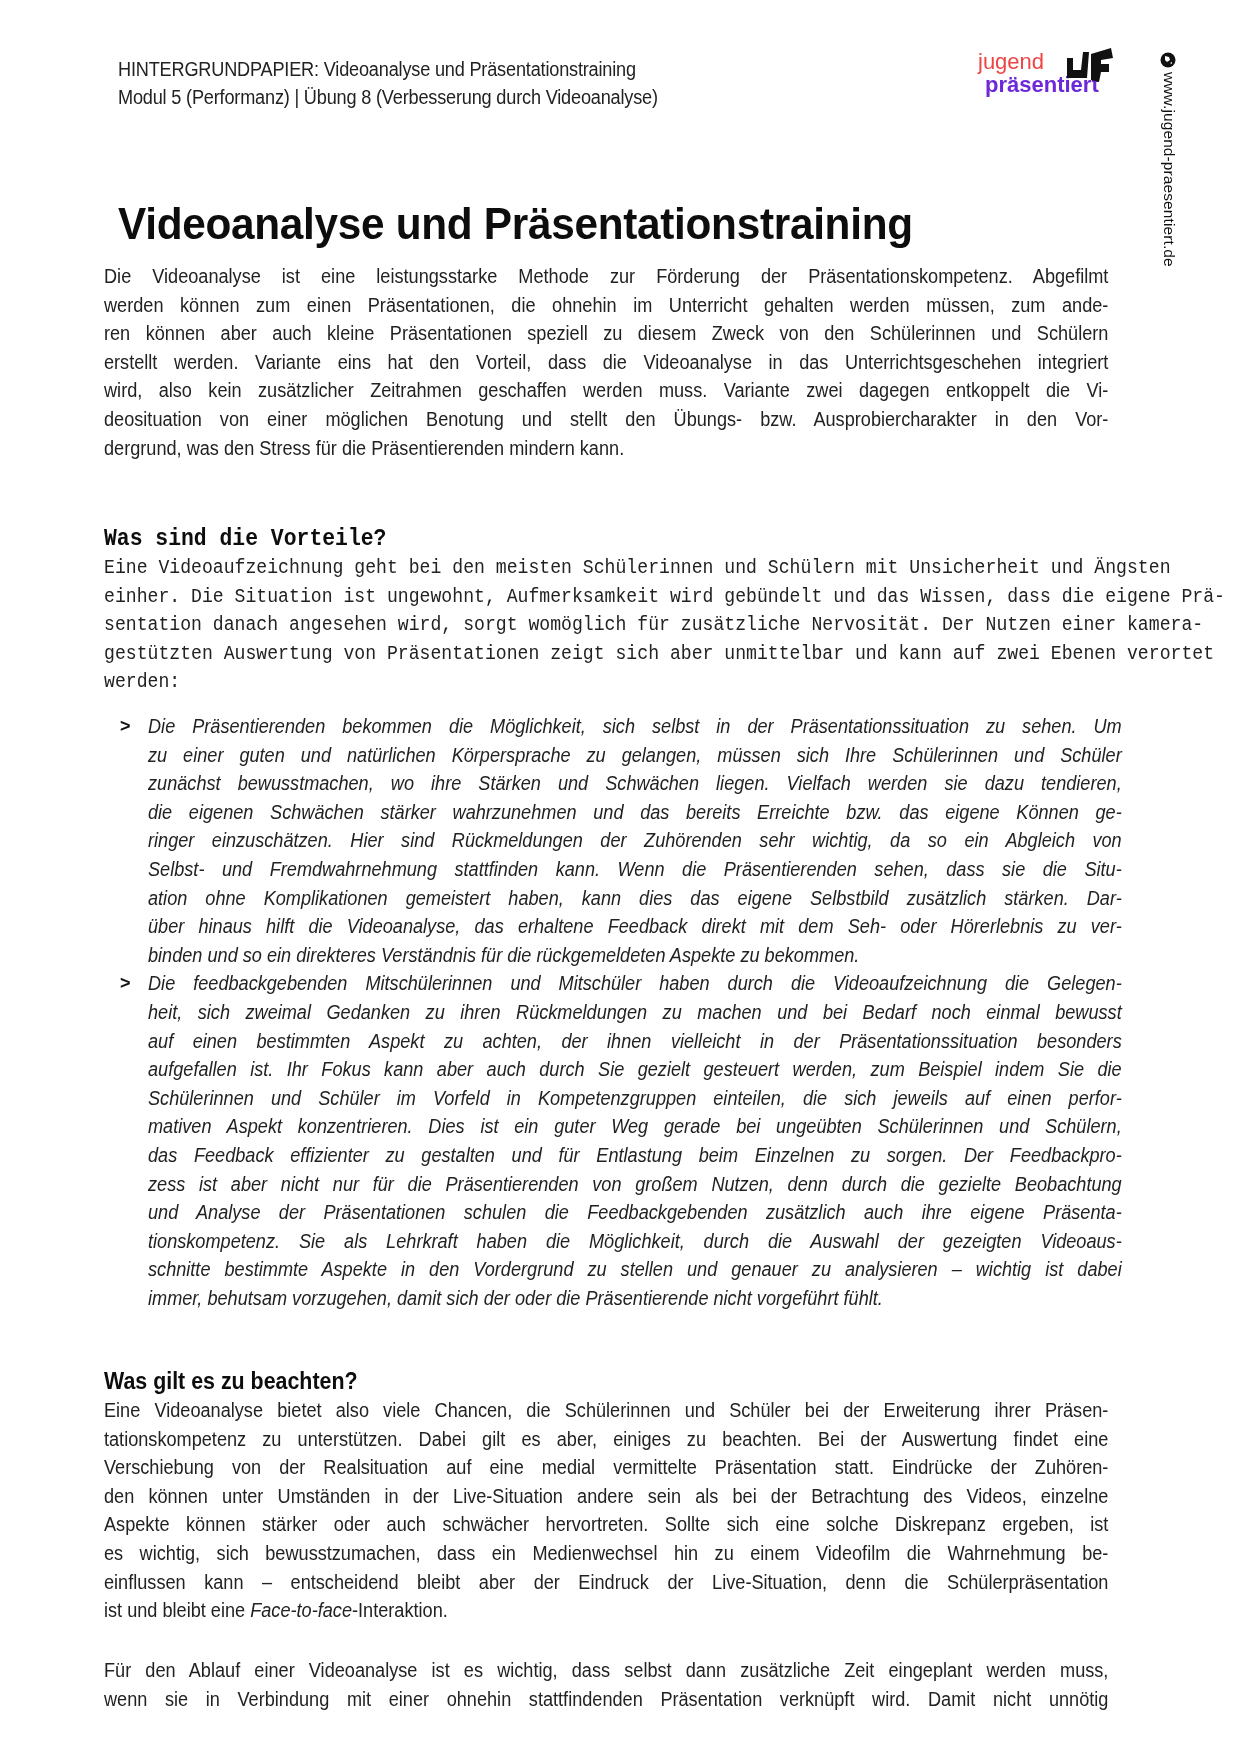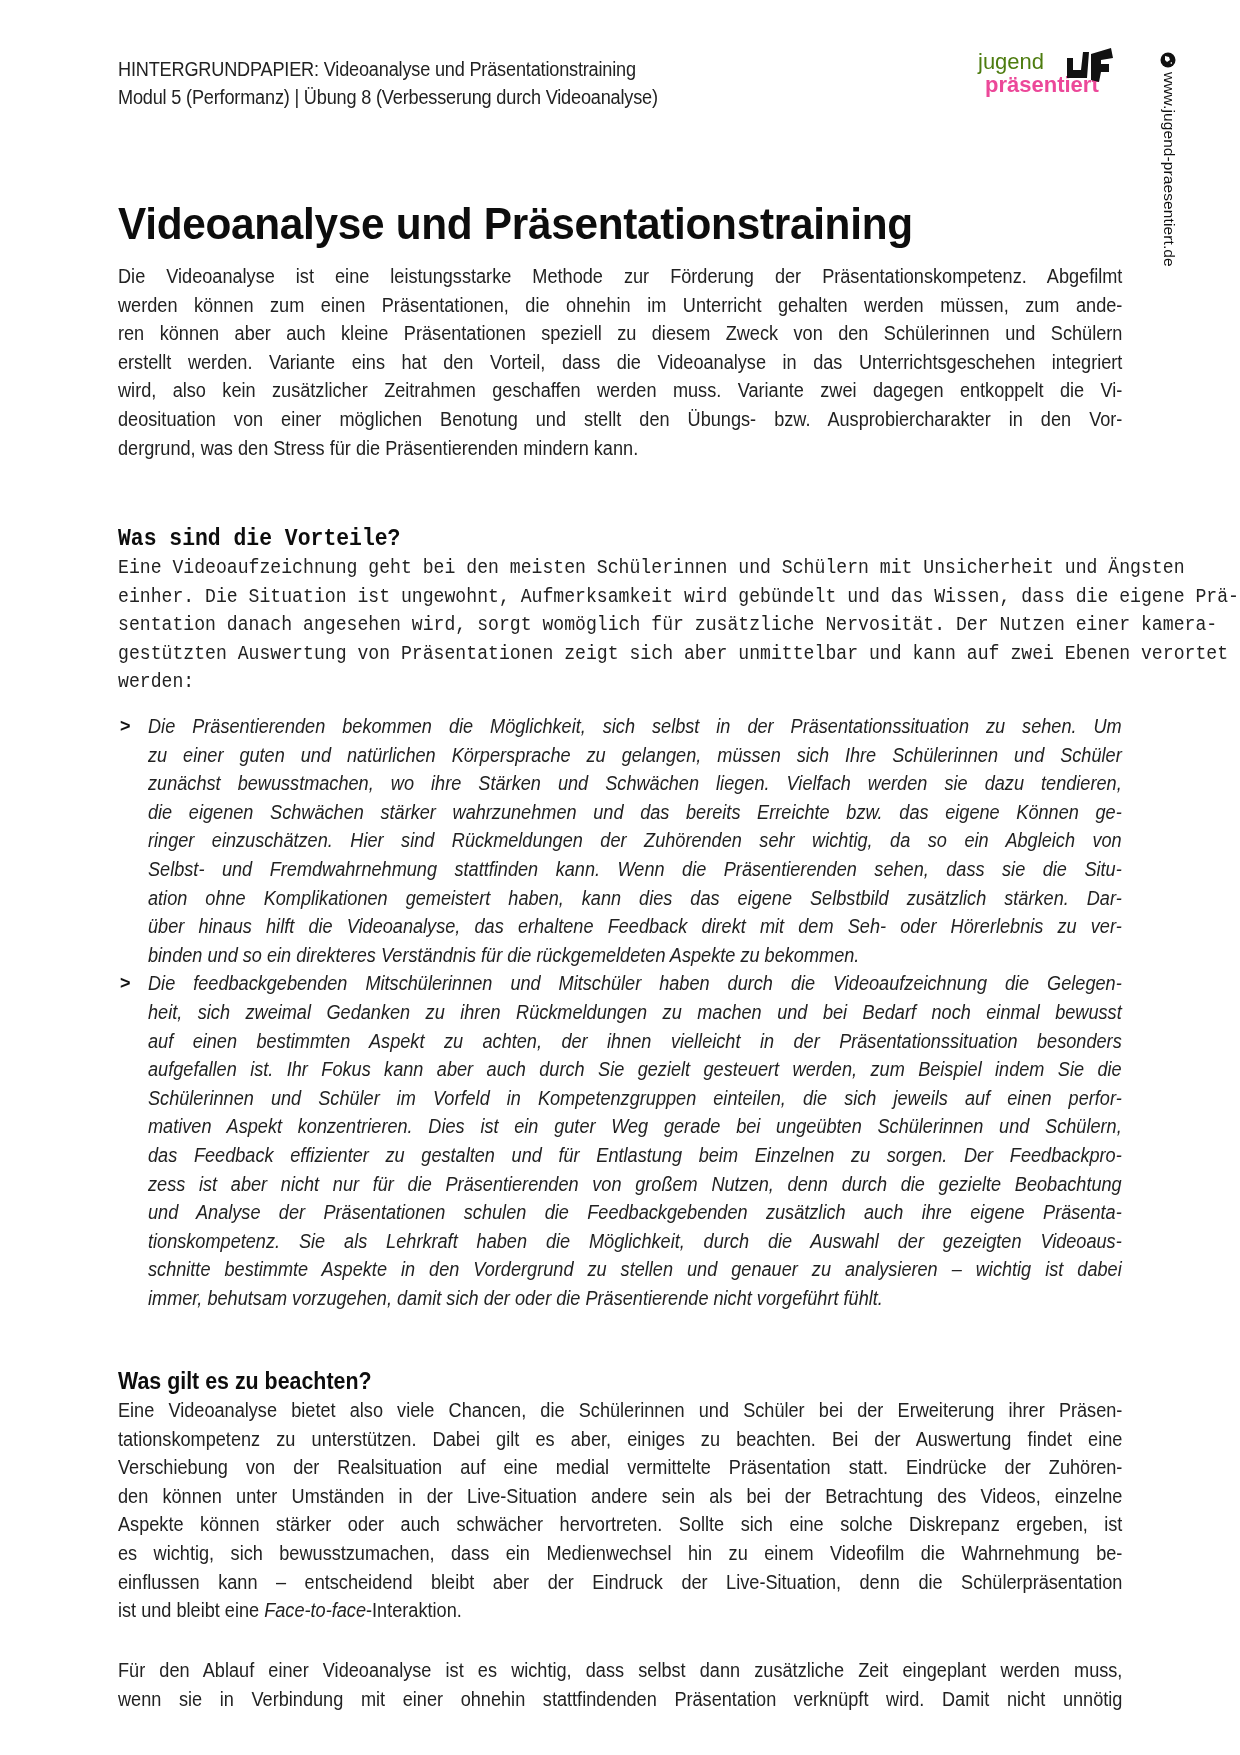--- a/index.html
+++ b/index.html
@@ -1,30 +1,30 @@
 <!DOCTYPE html>
 <html><head>
 <meta charset="utf-8">
 <style>
   html, body { margin: 0; padding: 0; background: #ffffff; }
   body { width: 1240px; height: 1755px; position: relative; overflow: hidden;
          font-family: "Liberation Sans", "DejaVu Sans", sans-serif; color: #1a1a1a; }
   .header { position: absolute; left: 118px; top: 55px; font-size: 19.5px; line-height: 28px;
             color: #222; letter-spacing: -0.2px; transform: scaleX(0.93); transform-origin: left top; }
   .logo { position: absolute; left: 975px; top: 48px; width: 140px; height: 60px; }
-  .logo .l1 { position: absolute; left: 3px; top: 2px; font-size: 22px; line-height: 24px; color: #4d7c0f; }
-  .logo .l2 { position: absolute; left: 10px; top: 25px; font-size: 22px; line-height: 24px; font-weight: bold; color: #ec4899; }
+  .logo .l1 { position: absolute; left: 3px; top: 2px; font-size: 22px; line-height: 24px; color: #ef4444; }
+  .logo .l2 { position: absolute; left: 10px; top: 25px; font-size: 22px; line-height: 24px; font-weight: bold; color: #6d28d9; }
   .logo svg { position: absolute; left: 90px; top: 0px; }
   .side-url { position: absolute; left: 1158px; top: 52px; width: 24px; height: 220px; }
   .side-url .globe { position: absolute; left: 2px; top: 0; width: 16px; height: 16px; }
   .side-url .txt { position: absolute; left: 20px; top: 20px; transform: rotate(90deg); transform-origin: left top;
                    white-space: nowrap; font-size: 15.5px; color: #111; letter-spacing: 0.1px; }
   h1 { position: absolute; left: 118px; top: 196px; margin: 0; font-size: 45px; line-height: 56px;
        font-weight: bold; color: #0d0d0d; letter-spacing: -0.3px; transform: scaleX(0.94); transform-origin: left top; }
-  .block { position: absolute; left: 118px; width: 1004px; }
+  .block { position: absolute; left: 104px; width: 1004px; }
   .line { display: block; height: 28.6px; line-height: 28.6px; font-size: 19.5px; white-space: nowrap;
           text-align: justify; text-align-last: justify; color: #222; }
   .line.last { text-align-last: left; }
   .inner { transform: scaleX(0.93); transform-origin: left top; width: 1080px; }
   h2 { margin: 0; font-size: 23px; line-height: 30px; font-weight: bold; color: #0d0d0d; }
   .bullets { position: absolute; left: 118px; width: 1004px; }
   .bullet { position: relative; padding-left: 30px; }
   .bullet .mark { position: absolute; left: 2px; top: 0; font-weight: bold; font-size: 18px; line-height: 28.6px; color:#111; }
   .bullet .blines { width: 974px; font-style: italic; }
   .bullet .inner { width: 1047px; }

